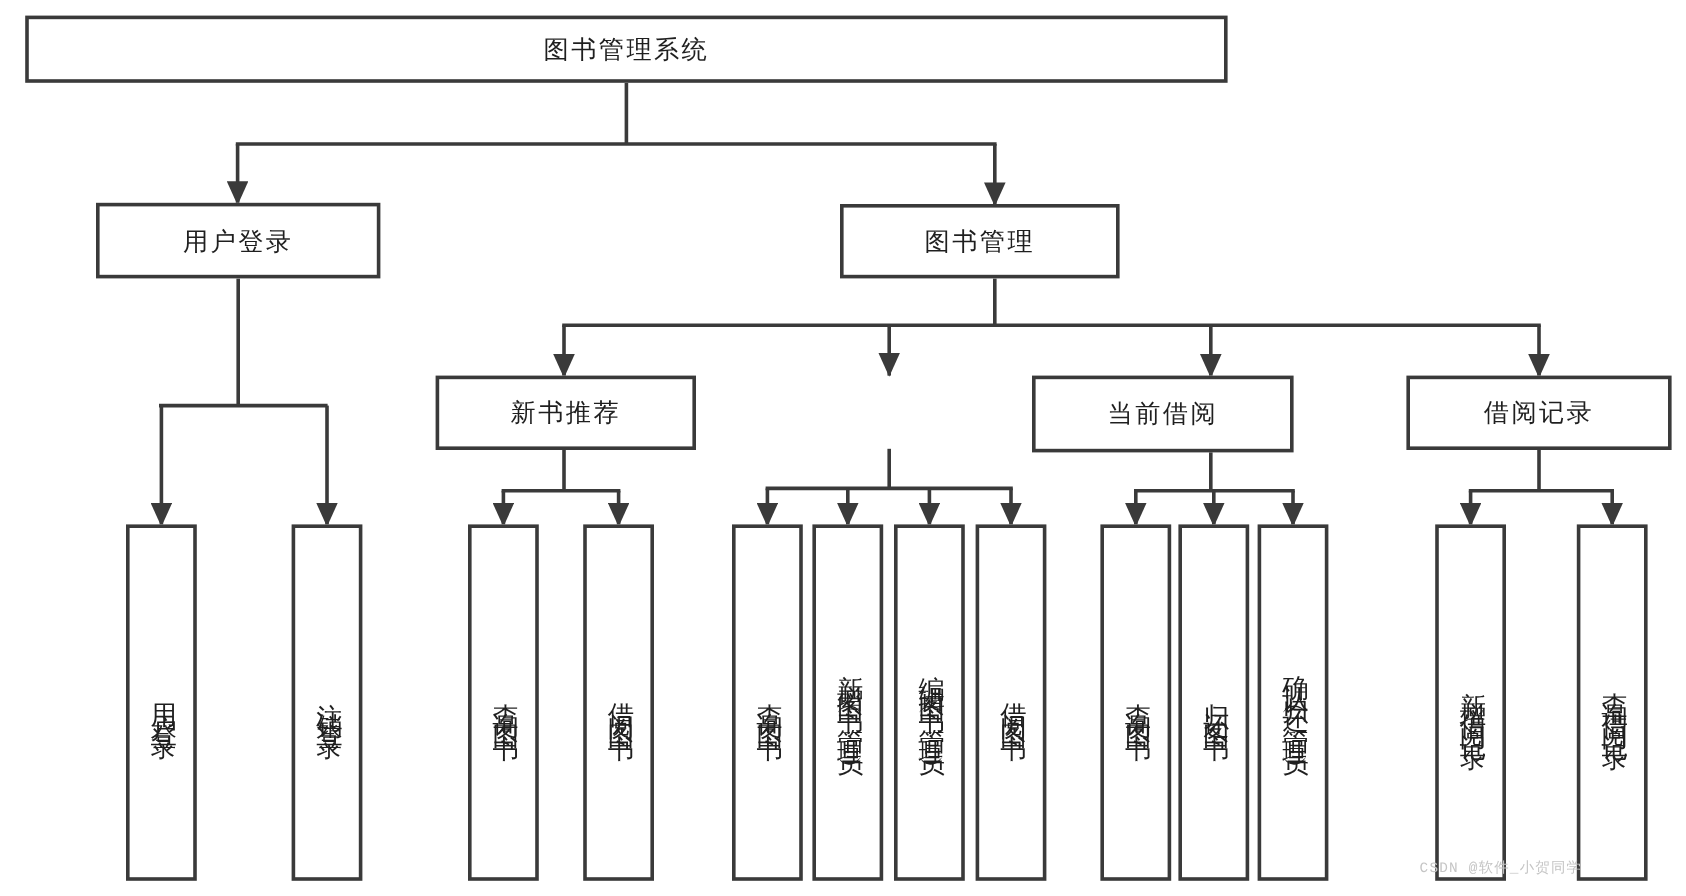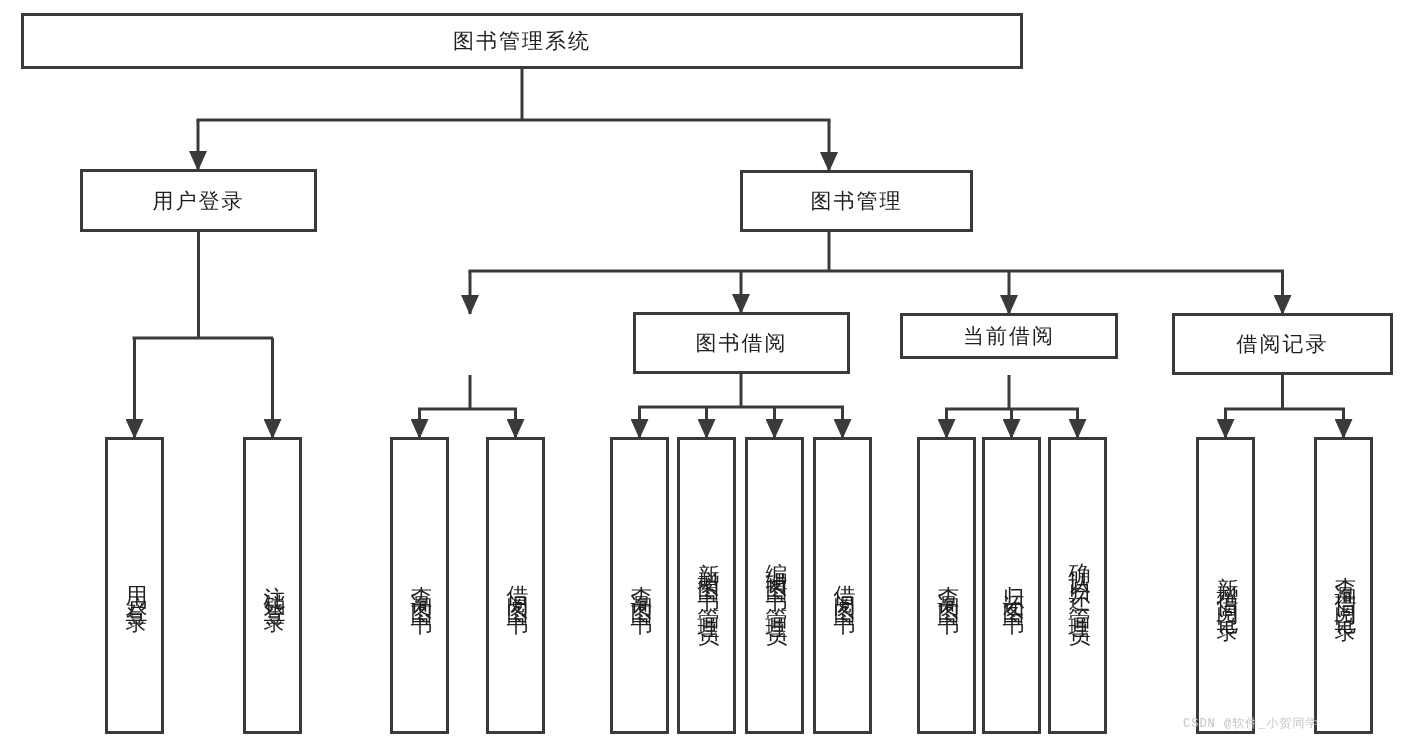--- a/index.html
+++ b/index.html
@@ -103,24 +103,24 @@
       <path d="M1282.5 375 V409"></path>
       <path d="M1224 409 H1345"></path>
       <path d="M1225.5 409 V438" marker-end="url(#ah)"></path>
       <path d="M1343.5 409 V438" marker-end="url(#ah)"></path>
     </g>
   </svg>
 
   <div class="hbox" style="left:21px;top:13px;width:1002px;height:56px">图书管理系统</div>
 
   <div class="hbox" style="left:80px;top:169px;width:237px;height:63px">用户登录</div>
-  <div class="hbox" style="left:740px;top:170px;width:233px;height:62px">图书管理</div>
+  <div class="hbox" style="left:700px;top:170px;width:233px;height:62px">图书管理</div>
 
-  <div class="hbox" style="left:633px;top:312px;width:217px;height:62px">图书借阅</div>
-  <div class="hbox" style="left:900px;top:313px;width:218px;height:46px">当前借阅</div>
+  <div class="hbox" style="left:363px;top:313px;width:217px;height:62px">新书推荐</div>
+  <div class="hbox" style="left:860px;top:313px;width:218px;height:64px">当前借阅</div>
   <div class="hbox" style="left:1172px;top:313px;width:221px;height:62px">借阅记录</div>
 
   <div class="vbox" style="left:105px">用户登录</div>
   <div class="vbox" style="left:243px">注销登录</div>
 
   <div class="vbox" style="left:390px">查询图书</div>
   <div class="vbox" style="left:486px">借阅图书</div>
 
   <div class="vbox" style="left:610px">查询图书</div>
   <div class="vbox" style="left:677px">新增图书（管理员）</div>

